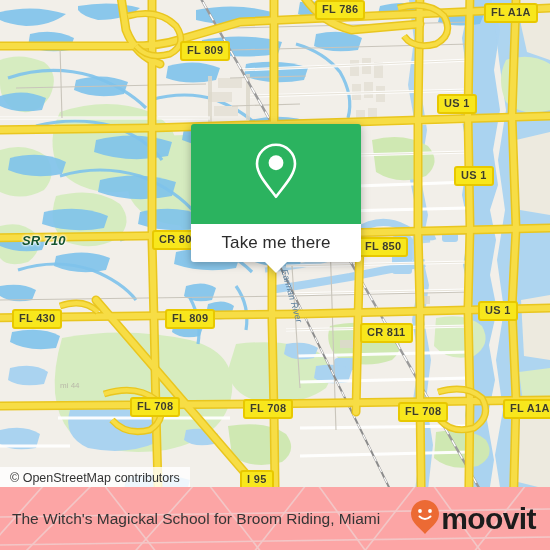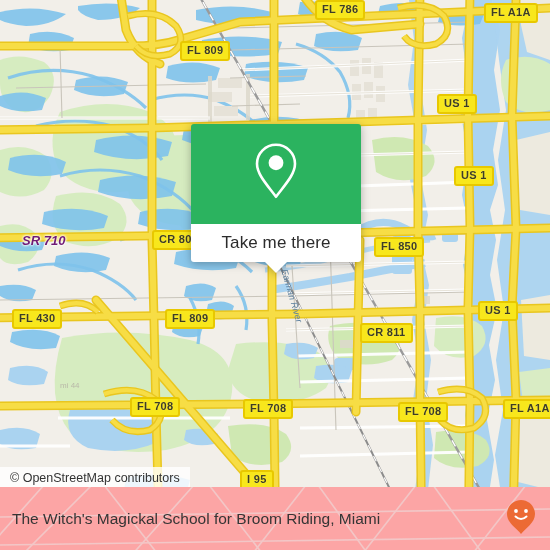--- a/index.html
+++ b/index.html
@@ -45,21 +45,21 @@
     padding: 1px 5px 2px 5px;
     white-space: nowrap;
     box-sizing: border-box;
     text-shadow: 0 0 1px rgba(255,255,255,.4);
   }
   .plainlabel {
     position: absolute;
     font-style: italic;
     font-weight: bold;
     font-size: 13px;
-    color: #701a75;
+    color: #14532d;
     white-space: nowrap;
     text-shadow: 0 0 3px #fff, 0 0 3px #fff, 0 0 2px #fff;
   }
   .riverlabel {
     position: absolute;
     font-size: 9px;
     font-style: italic;
     color: #5a7f9e;
     white-space: nowrap;
     transform-origin: left top;
@@ -430,21 +430,21 @@
       </g>
     </svg>
 
     <div id="shields">
         <div class="shield" style="left: 315px; top: 0px;">FL 786</div>
         <div class="shield" style="left: 484px; top: 3px;">FL A1A</div>
         <div class="shield" style="left: 180px; top: 41px;">FL 809</div>
         <div class="shield" style="left: 437px; top: 94px;">US 1</div>
         <div class="shield" style="left: 454px; top: 166px;">US 1</div>
         <div class="shield" style="left: 152px; top: 230px;">CR 809</div>
-        <div class="shield" style="left: 374px; top: 237px; text-align: right;">FL 850</div>
+        <div class="shield" style="left: 358px; top: 237px; text-align: right;">FL 850</div>
         <div class="shield" style="left: 12px; top: 309px;">FL 430</div>
         <div class="shield" style="left: 165px; top: 309px;">FL 809</div>
         <div class="shield" style="left: 360px; top: 315px; margin-top: 8px;">CR 811</div>
         <div class="shield" style="left: 478px; top: 301px;">US 1</div>
         <div class="shield" style="left: 130px; top: 397px;">FL 708</div>
         <div class="shield" style="left: 243px; top: 399px;">FL 708</div>
         <div class="shield" style="left: 398px; top: 402px;">FL 708</div>
         <div class="shield" style="left: 503px; top: 399px;">FL A1A</div>
         <div class="shield" style="left: 240px; top: 470px;">I 95</div>
       </div>
@@ -500,16 +500,17 @@
 
     <div id="brand">
       <span id="brand-mark">
         <svg width="30" height="36" viewBox="0 0 30 36" aria-hidden="true">
           <path d="M15 1 C7.3 1 1 7.3 1 15 C1 23.6 10 29 15 35 C20 29 29 23.6 29 15 C29 7.3 22.7 1 15 1 Z" fill="#ec6a34"></path>
           <circle cx="10" cy="12" r="1.9" fill="#ffffff"></circle>
           <circle cx="20" cy="12" r="1.9" fill="#ffffff"></circle>
           <path d="M9.5 17.5 Q15 22.5 20.5 17.5" stroke="#ffffff" stroke-width="2" fill="none" stroke-linecap="round"></path>
         </svg>
       </span>
+      <span id="brand-name" style="color: rgb(28, 28, 28);">moovit</span>
     </div>
   </div>
 
 </div>
 
 </body></html>

